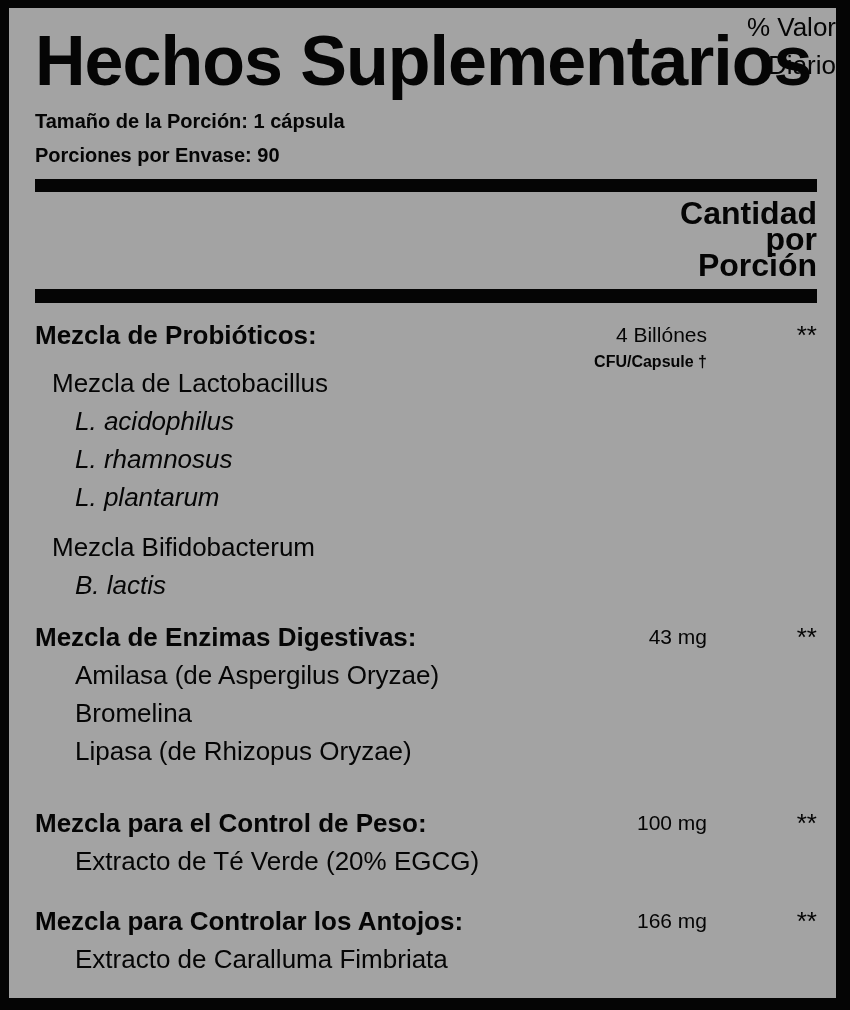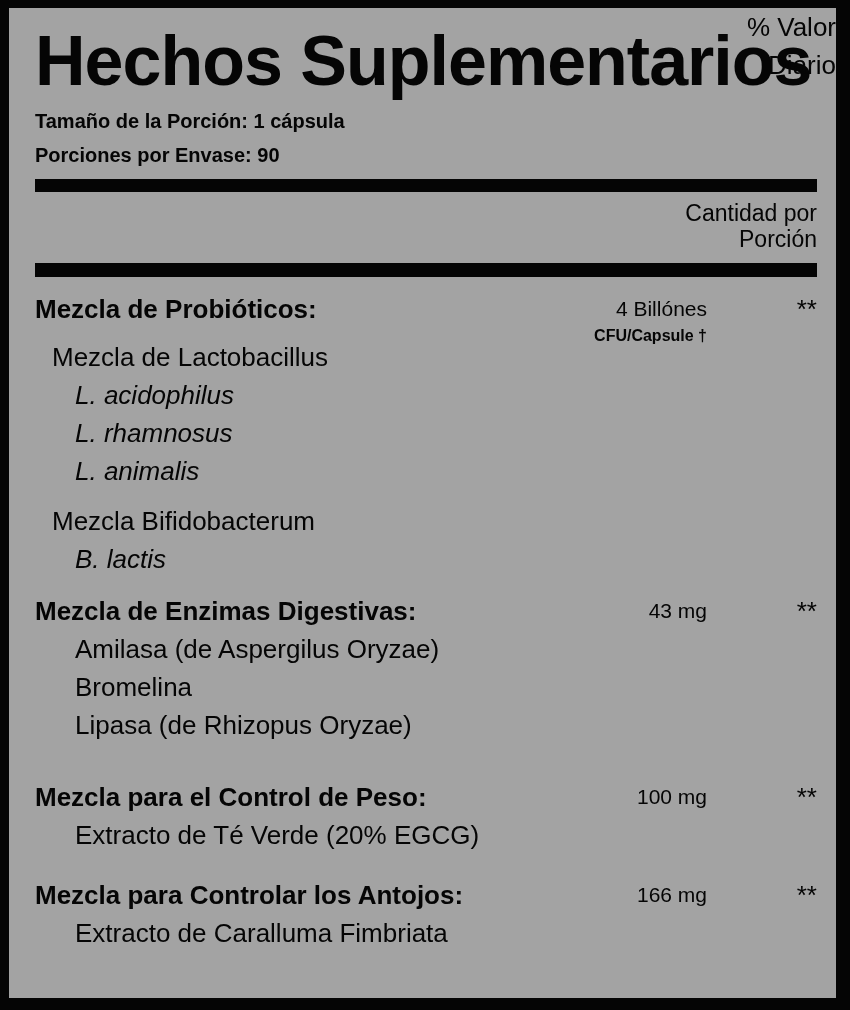--- a/index.html
+++ b/index.html
@@ -24,21 +24,21 @@
   }
   .serving-block{margin-top:8px;}
   .bar{background:#050505;width:782px;}
   .bar-1{height:13px;margin-top:7px;}
   .bar-2{height:14px;margin-top:11px;}
   .col-headers{
     margin-top:8px;
     display:flex;justify-content:flex-end;align-items:flex-start;
   }
   .col-head{
-    font-size:23px;font-weight:normal;line-height:26px;text-align:right;
+    font-size:32px;font-weight:bold;line-height:26px;text-align:right;
   }
   .col-head.amount{width:175px;}
   .col-head.dv{width:110px;}
   .rows{margin-top:13px;}
   .row{
     position:relative;
     font-size:26px;line-height:38px;
     white-space:nowrap;
   }
   .row .name{display:inline-block;}
@@ -101,21 +101,21 @@
 
     <div class="row indent2 italic">
       <span class="name">L. acidophilus</span>
     </div>
 
     <div class="row indent2 italic">
       <span class="name">L. rhamnosus</span>
     </div>
 
     <div class="row indent2 italic">
-      <span class="name">L. animalis</span>
+      <span class="name">L. plantarum</span>
     </div>
 
     <div class="row indent1 gap-sm">
       <span class="name">Mezcla Bifidobacterum</span>
     </div>
 
     <div class="row indent2 italic">
       <span class="name">B. lactis</span>
     </div>
 

